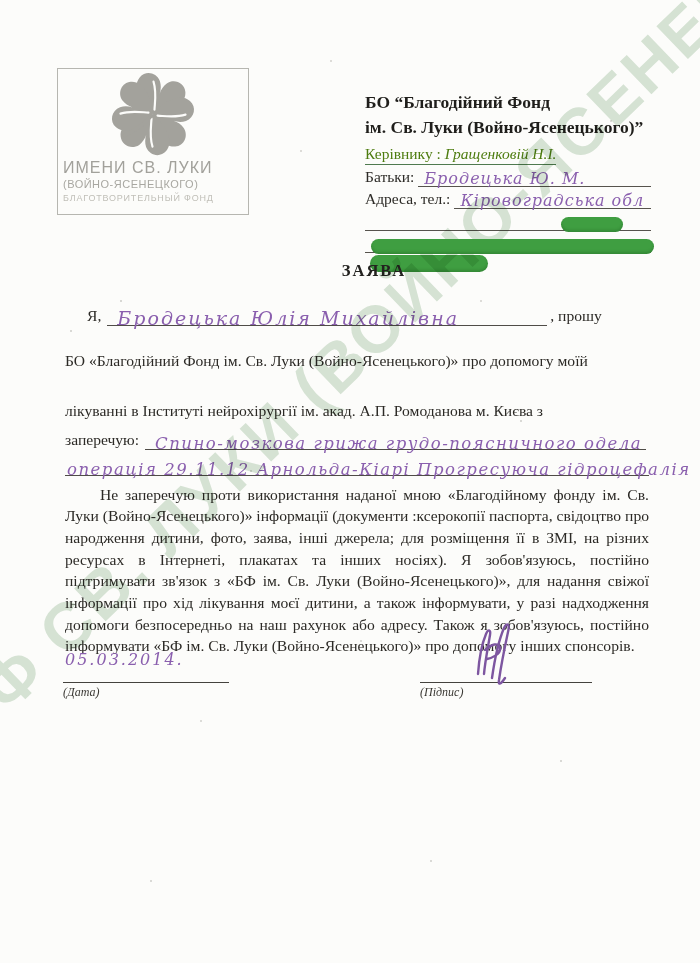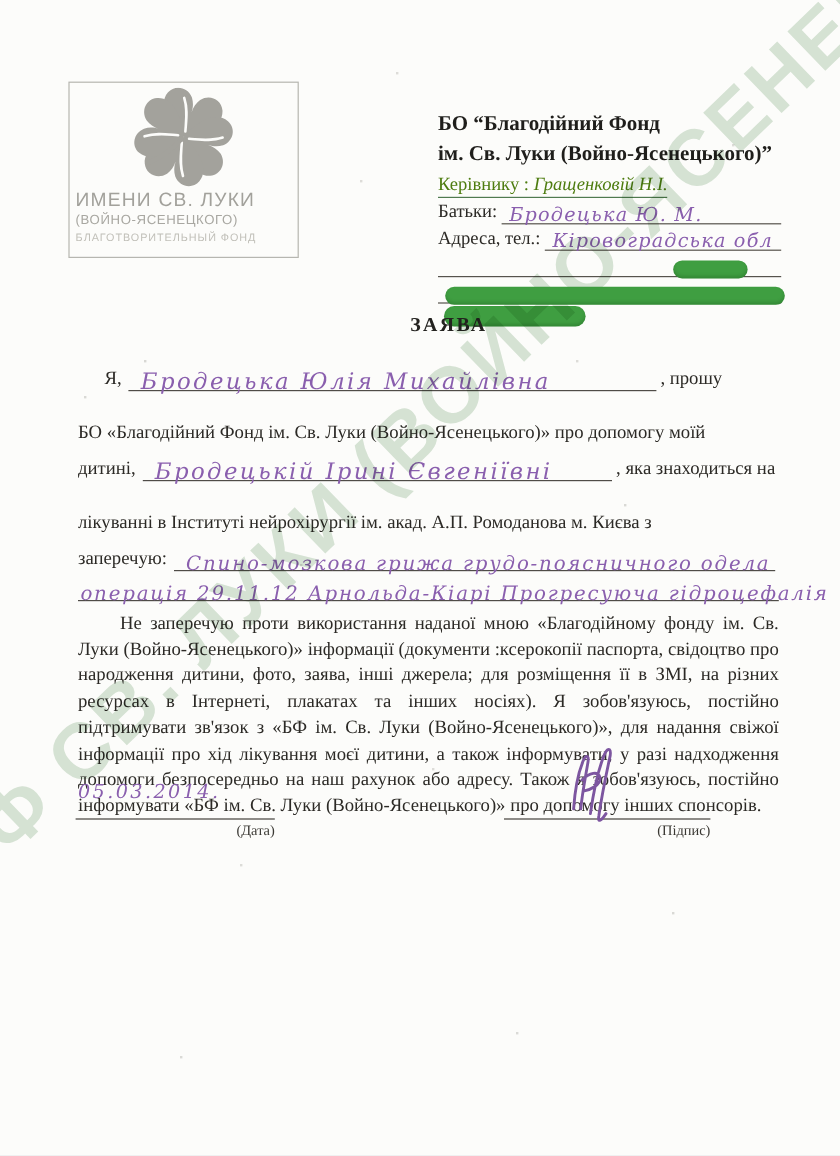--- a/index.html
+++ b/index.html
@@ -56,21 +56,21 @@
   .uline .hand{position:absolute;left:10px;bottom:-4px;font-size:19px;letter-spacing:2px;white-space:nowrap;}
   .uline .hand.sm{font-size:16.5px;letter-spacing:1.5px;}
   .plain{height:25.5px;display:flex;align-items:center;margin-top:24px;}
   .plain span{padding-bottom:2px;}
   .consent{margin:8px 0 0 0;text-align:justify;text-indent:35px;line-height:21.7px;color:#2c2a26;}
   
   .date-col{position:absolute;left:63px;top:650px;width:166px;}
   .date-hand{font-family:"DejaVu Serif",serif;font-style:italic;color:var(--ink,#8a5fae);
     font-size:16px;letter-spacing:2px;padding-left:2px;height:32px;}
   .sigline{border-bottom:1.6px solid #44423d;}
-  .sublabel{text-align:right;font-size:12px;color:#3a3833;margin-top:2px;font-family:"Liberation Serif",serif;}
+  .sublabel{text-align:left;font-size:12px;color:#3a3833;margin-top:2px;font-family:"Liberation Serif",serif;font-style:italic;}
   .sig-col{position:absolute;left:420px;top:627px;width:172px;}
   .sig-draw{height:55px;position:relative;}
   .sig-draw svg{position:absolute;left:44px;bottom:-12px;}
 </style>
 </head>
 <body>
 
 <div class="page">
   <div class="noise"></div>
 
@@ -142,27 +142,20 @@
     <div class="row">
       <span class="txt" style="padding-left:22px">Я,</span>
       <span class="uline" style="max-width:440px">
           <span class="hand">Бродецька Юлія Михайлівна</span>
         </span>
       <span class="txt">, прошу</span>
     </div>
     <div class="plain">
         <span>БО «Благодійний Фонд ім. Св. Луки (Войно-Ясенецького)» про допомогу моїй</span>
       </div>
-    <div class="row">
-      <span class="txt">дитині,</span>
-      <span class="uline">
-          <span class="hand">Бродецькій Ірині Євгеніївні</span>
-        </span>
-      <span class="txt">, яка знаходиться на</span>
-    </div>
     <div class="plain">
         <span>лікуванні в Інституті нейрохірургії ім. акад. А.П. Ромоданова м. Києва з</span>
       </div>
     <div class="row">
       <span class="txt">заперечую:</span>
       <span class="uline">
           <span class="hand sm">Спино-мозкова грижа грудо-поясничного одела</span>
         </span>
     </div>
     <div class="row">

